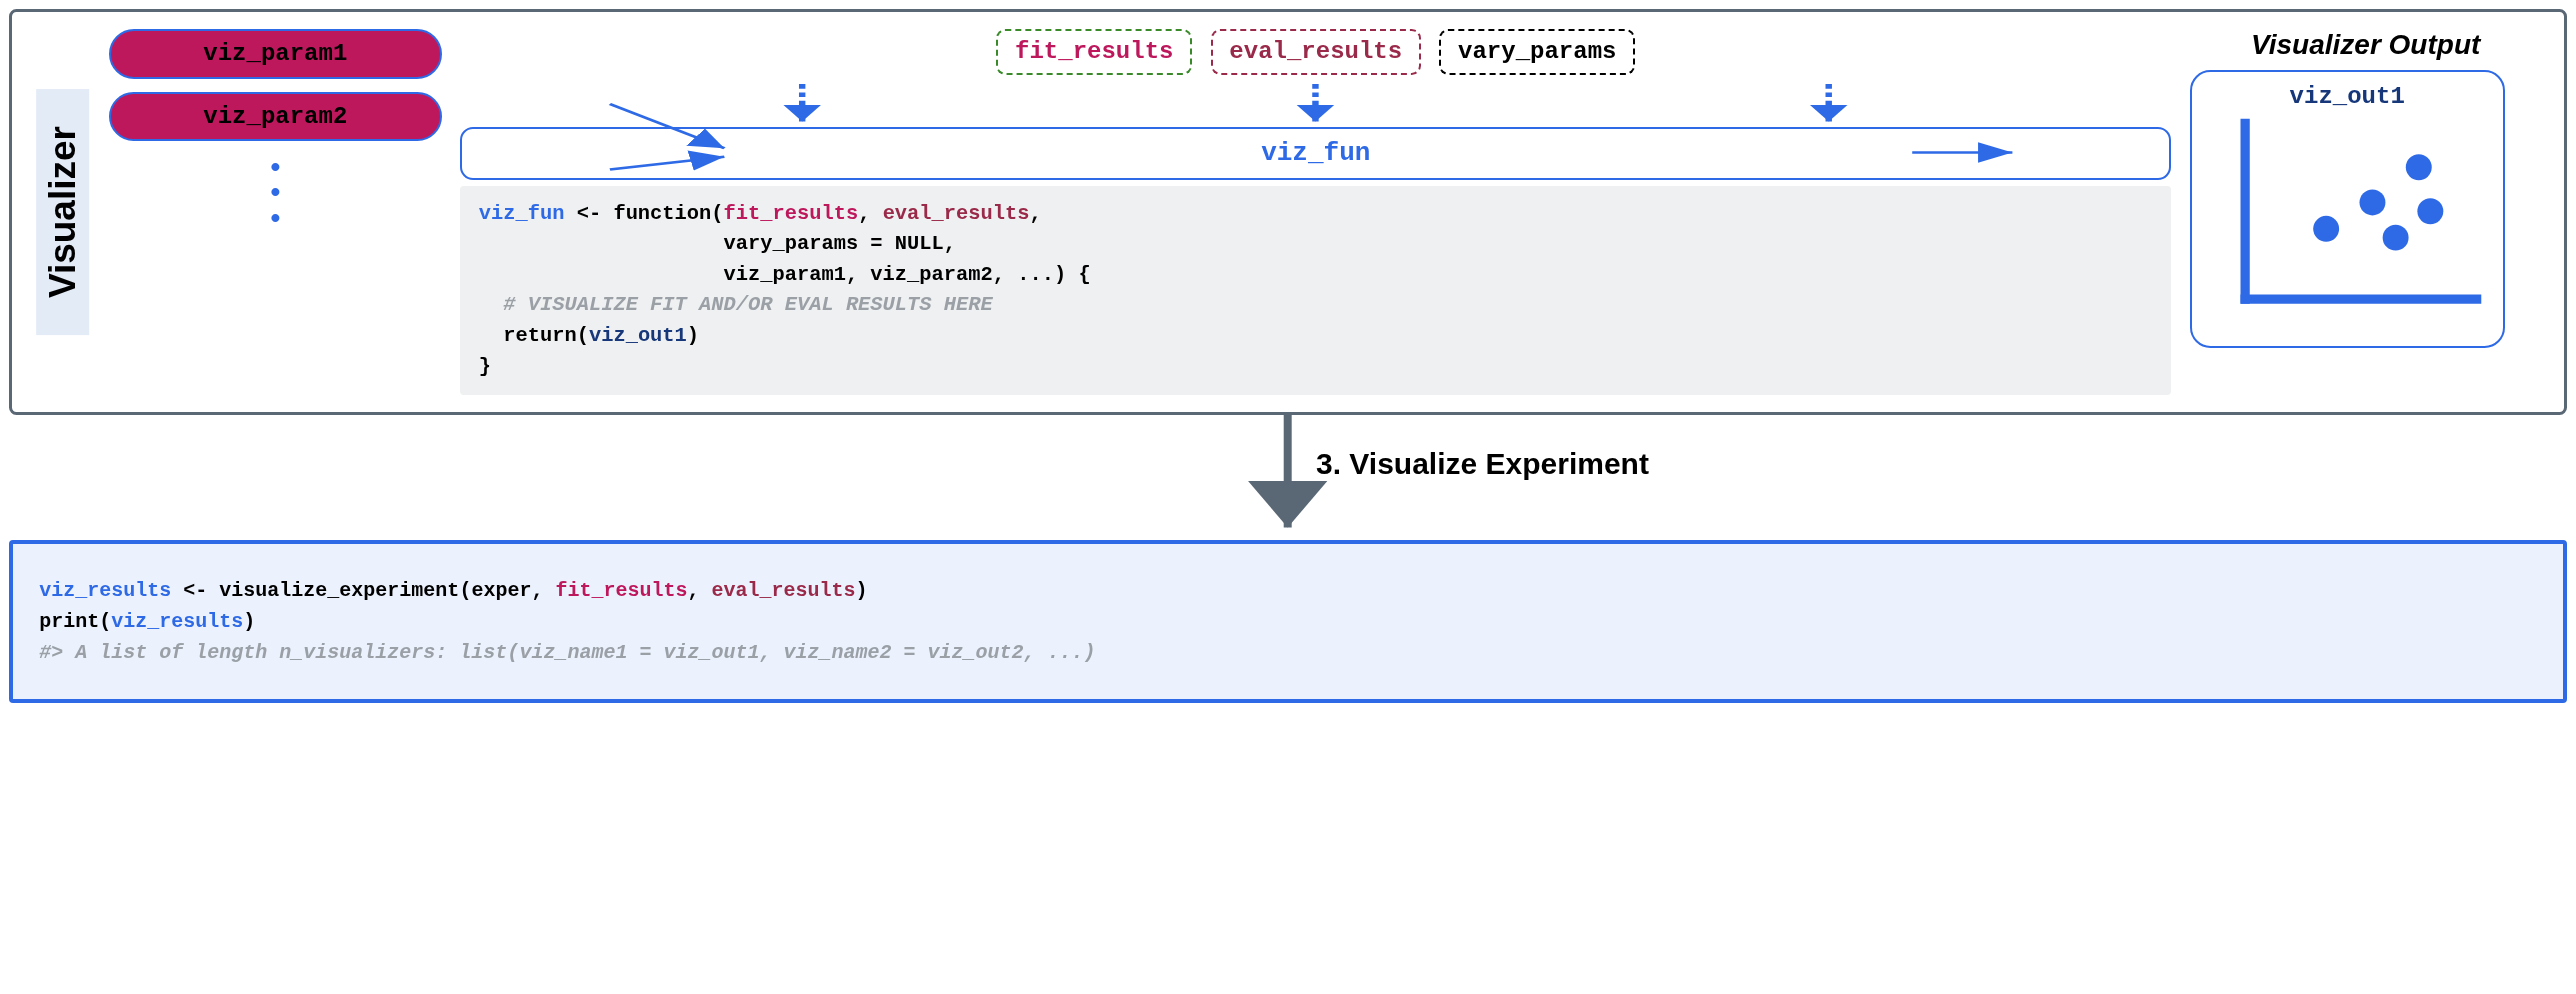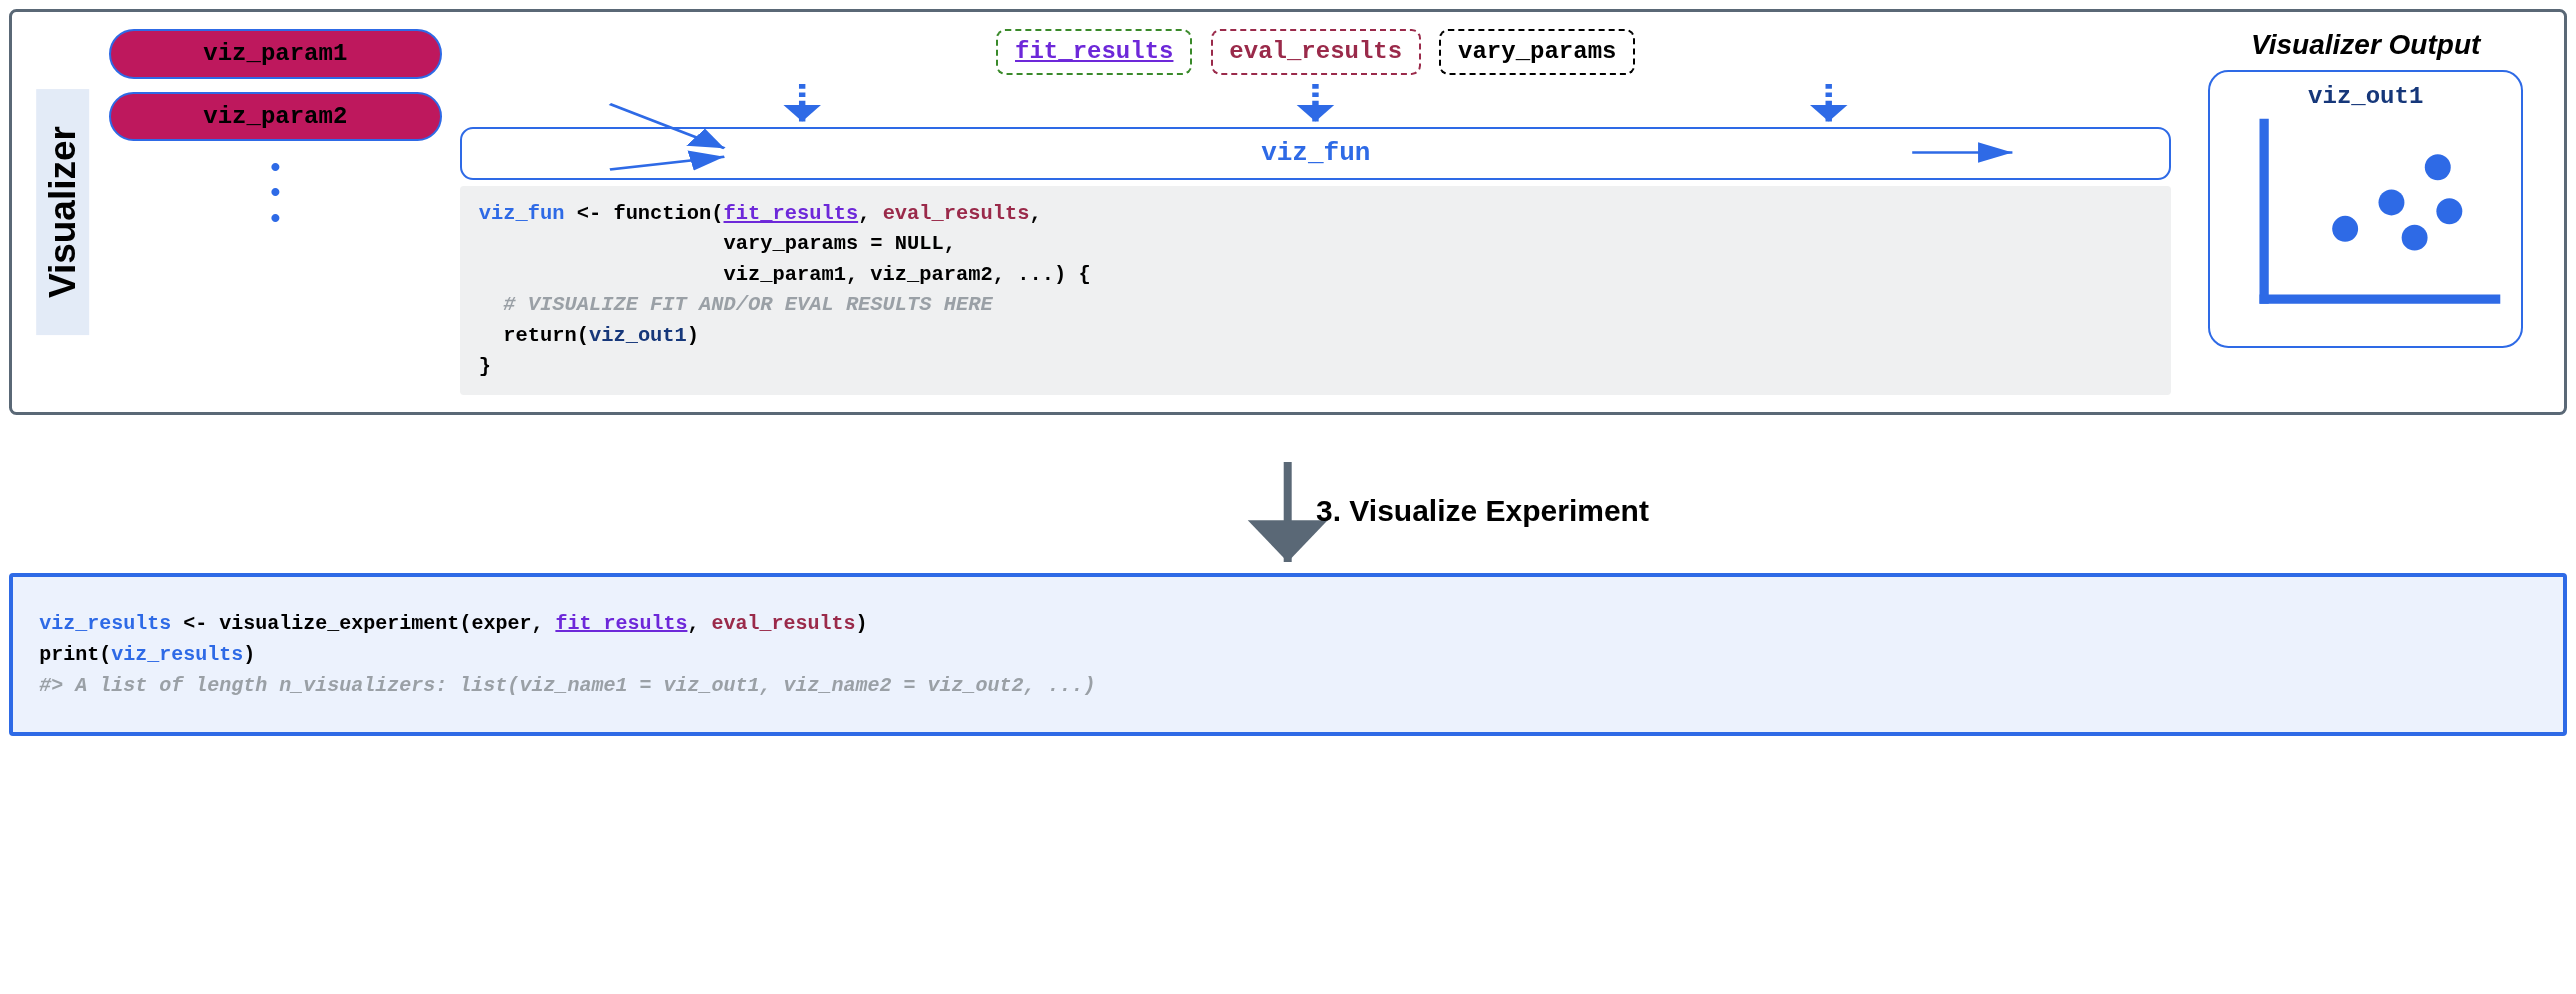--- a/index.html
+++ b/index.html
@@ -51,21 +51,20 @@
     display:flex; flex-direction:column;
   }
   .col-center {
     flex: 1 1 auto;
     display:flex; flex-direction:column;
     align-items:stretch;
   }
   .col-output {
     flex: 0 0 352px;
     display:flex; flex-direction:column;
-    align-items:center;
   }
   .heading {
     font-style: italic;
     font-weight: bold;
     font-size: 28px;
     margin: 0 0 9.3px 0;
     text-align:center;
   }
   .pill {
     border: 2.8px solid #2e6ae6;
@@ -91,21 +90,21 @@
     margin-bottom: 9.3px;
   }
   .dash-box {
     border: 2.8px dashed;
     border-radius: 9.3px;
     padding: 7.4px 16.7px;
     background:#fff;
     font-size:24px;
     display:flex; align-items:center; justify-content:center;
   }
-  .c-green { color:#6d28d9; border-color:#3a8a2a;text-decoration:underline; }
+  .c-green { color:#be185d; border-color:#3a8a2a; }
   .c-maroon{ color:#9a2a4a; border-color:#9a2a4a; }
   .c-blue  { color:#2e6ae6; }
   .c-navy  { color:#16377a; }
   .c-gray  { color:#9aa0a6; font-style:italic; }
   .c-black { color:#000; }
   .dash-black { color:#000; border-color:#000;text-align:right; }
 
   .viz-fun-box {
     border: 2.8px solid #2e6ae6;
     border-radius: 13px;
@@ -142,23 +141,22 @@
   .output-box .label {
     color:#16377a;
     font-size:24px;
     font-weight:bold;
     font-family:"Courier New", monospace;
     margin-bottom:3.7px;
   }
 
   
   .connector-down {
-    height: 111px;
+    height: 125px;
     position: relative;
-    margin-top: 47px;
   }
   .step-label {
     position:absolute;
     left: calc(50% + 28px);
     top: 31.5px;
     font-size: 30px;
     font-weight:bold;
   }
   .bottom-code {
     border: 4.6px solid #2e6ae6;

